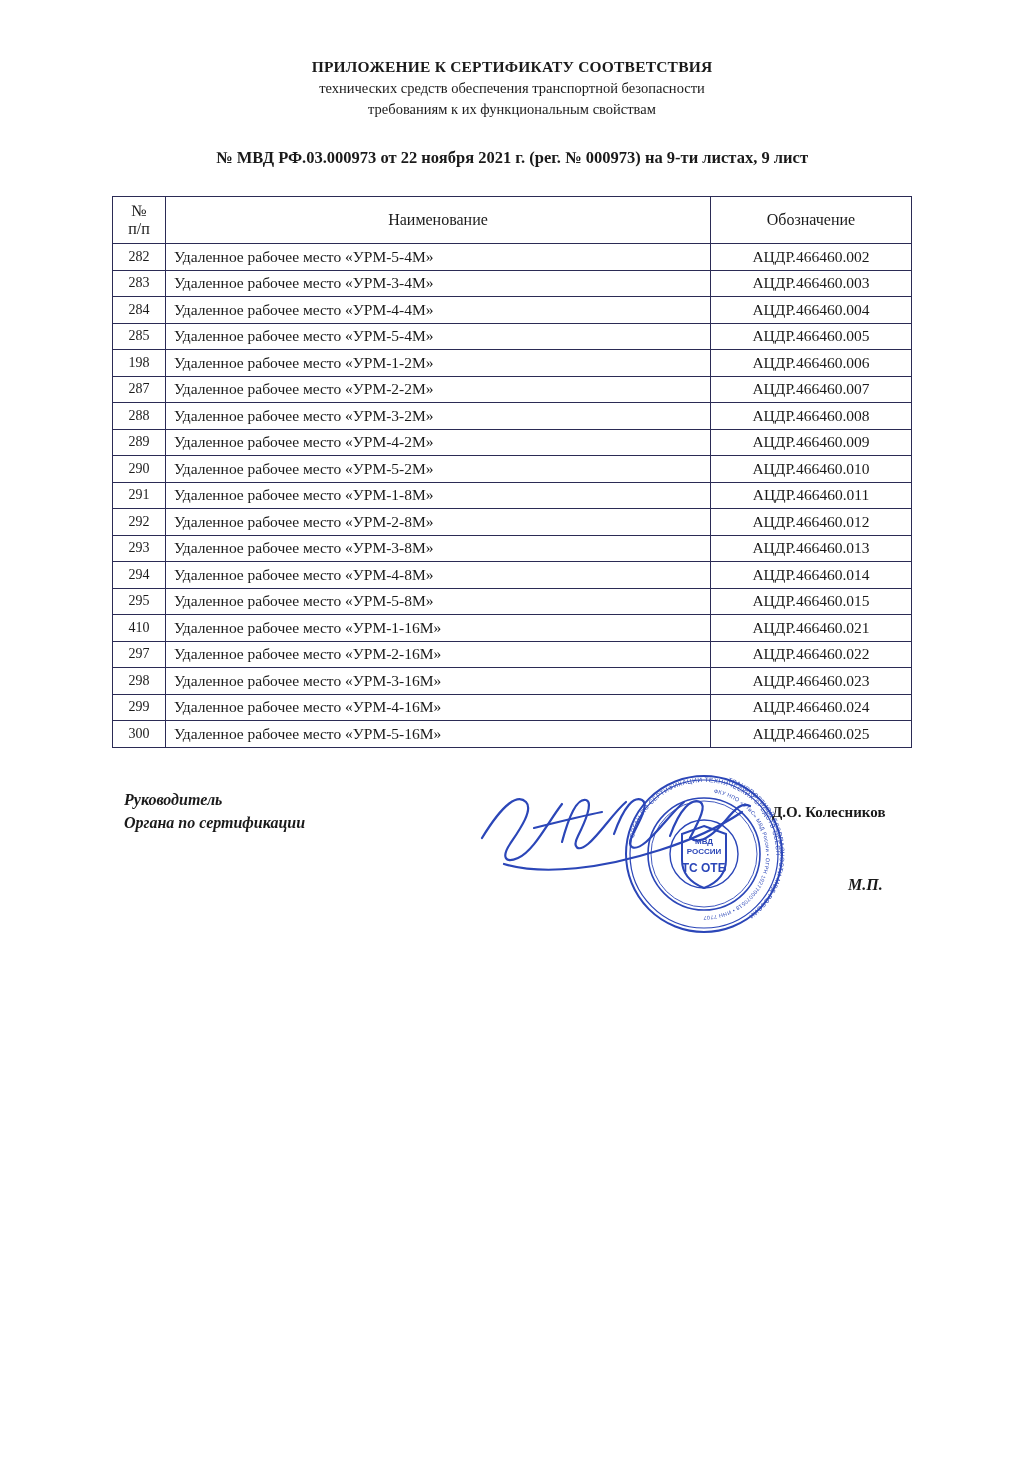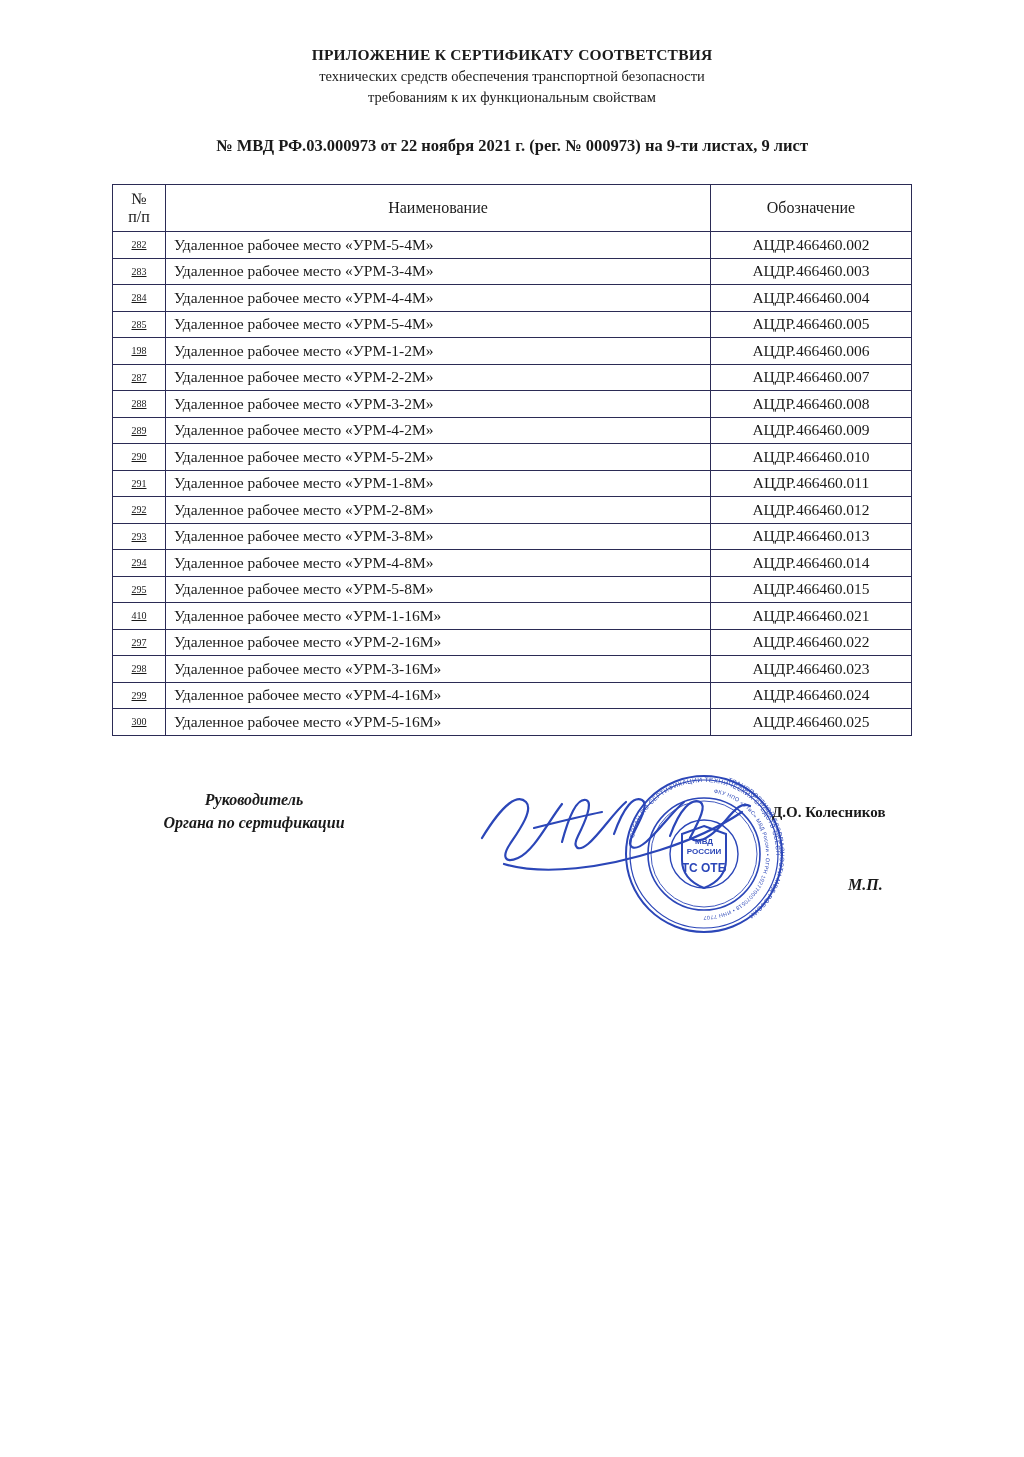--- a/index.html
+++ b/index.html
@@ -11,21 +11,21 @@
     width: 1024px;
     height: 1457px;
     position: relative;
     font-family: "Liberation Serif", serif;
     color: #1a1a1a;
     overflow: hidden;
   }
   .page {
     position: absolute;
     inset: 0;
-    padding: 0;
+    padding: 12px;
   }
   .header {
     text-align: center;
     margin-top: 46px;
   }
   .header .line1 {
     font-size: 15.5px;
     font-weight: bold;
     letter-spacing: 0.2px;
   }
@@ -66,40 +66,38 @@
     width: 52px;
     line-height: 1.15;
   }
   table.reg th.desig {
     width: 200px;
   }
   table.reg td.c-num {
     width: 52px;
     text-align: center;
     height: 25.5px;
-    font-size: 10px;
-    text-decoration: underline;
+    font-size: 14px;
   }
   table.reg td.c-name {
     padding-left: 8px;
     height: 25.5px;
     font-size: 15.5px;
   }
   table.reg td.c-desig {
     width: 200px;
     text-align: center;
     height: 25.5px;
     font-size: 15.5px;
   }
   .signature-block {
     position: absolute;
     left: 124px;
     top: 788px;
     width: 830px;
-    text-align: center;
   }
   .sig-role {
     font-style: italic;
     font-weight: bold;
     font-size: 16px;
     line-height: 1.45;
     width: 260px;
   }
   .sig-name {
     position: absolute;

